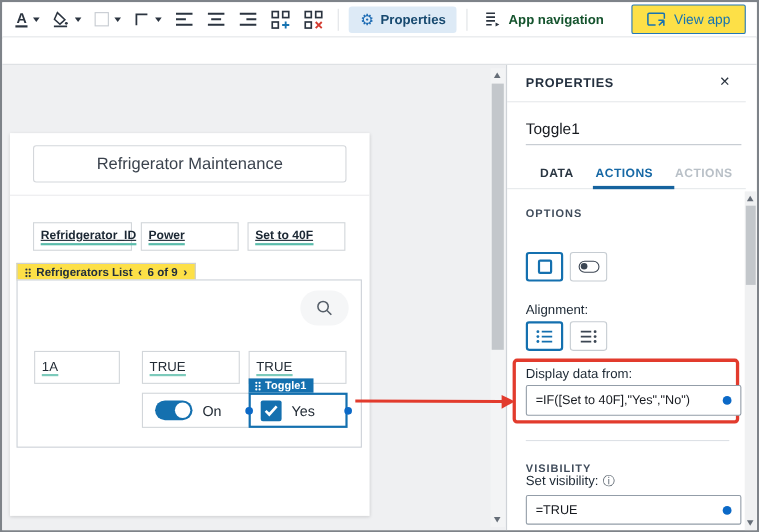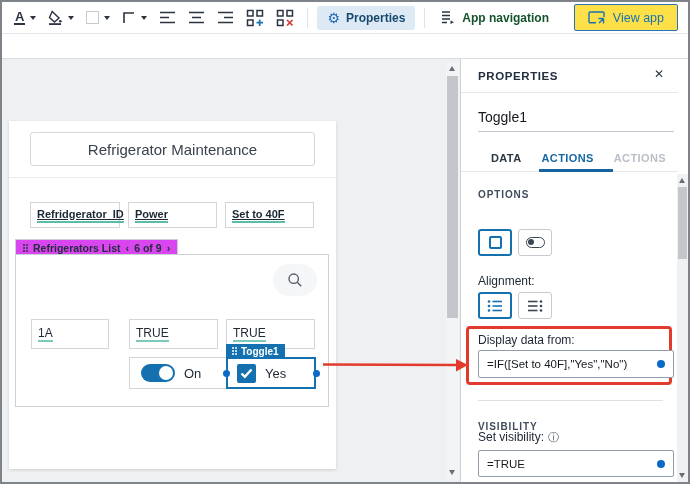--- a/index.html
+++ b/index.html
@@ -31,21 +31,21 @@
   
   .canvas { position:absolute; left:0; top:57px; width:458px; height:423px; background:#eff0f2; }
   .card { position:absolute; left:7px; top:62px; width:327px; height:348px; background:#fff; box-shadow:0 1px 3px rgba(0,0,0,.14); }
   .title-box { position:absolute; left:21px; top:11px; width:285px; height:34px; border:1px solid #d4d7db; border-radius:3px;
                display:flex; align-items:center; justify-content:center; font-size:15px; color:#3a424d; background:#fff; }
   .card-hr { position:absolute; left:0; top:56px; width:327px; height:1px; background:#ececee; }
   .fieldbox { position:absolute; height:26px; border:1px solid #d2d6da; background:#fff; display:flex; align-items:center; padding:0 6px; }
   .hdr-txt { font-size:11px; font-weight:bold; color:#1b2733; text-decoration:underline; border-bottom:2px solid #5bbcab; line-height:13px; }
   .val-txt { font-size:12px; color:#222b35; border-bottom:2px solid #7ccabb; line-height:14px; }
   .list-tab { position:absolute; left:6px; top:118px; height:16px; display:inline-flex; align-items:center; gap:5px;
-              background:#d946ef; border:1px solid #cbd0d7; border-bottom:none; padding:0 7px; font-size:10.5px; font-weight:bold; color:#222e3c; }
+              background:#fde047; border:1px solid #cbd0d7; border-bottom:none; padding:0 7px; font-size:10.5px; font-weight:bold; color:#222e3c; }
   .chev { font-size:11px; font-weight:bold; color:#2b3440; line-height:10px; cursor:pointer; }
   .list-box { position:absolute; left:6px; top:133px; width:314px; height:153px; border:1px solid #ccd1d7; background:#fff; }
   .search-pill { position:absolute; left:257px; top:9px; width:44px; height:32px; border-radius:16px; background:#f5f6f7;
                  display:flex; align-items:center; justify-content:center; cursor:pointer; }
   .vbox { position:absolute; height:30px; border:1px solid #d2d6da; background:#fff; display:flex; align-items:center; padding:0 6px; }
   .on-box { position:absolute; left:113px; top:102px; width:100px; height:32px; border:1px solid #d2d6da; background:#fff;
             display:flex; align-items:center; gap:9px; padding-left:11px; }
   .switch { position:relative; width:34px; height:18px; border-radius:9px; background:#1470af; cursor:pointer; }
   .switch .knob { position:absolute; right:2px; top:2px; width:14px; height:14px; border-radius:50%; background:#fff; }
   .on-lbl { font-size:13px; color:#222b35; }

